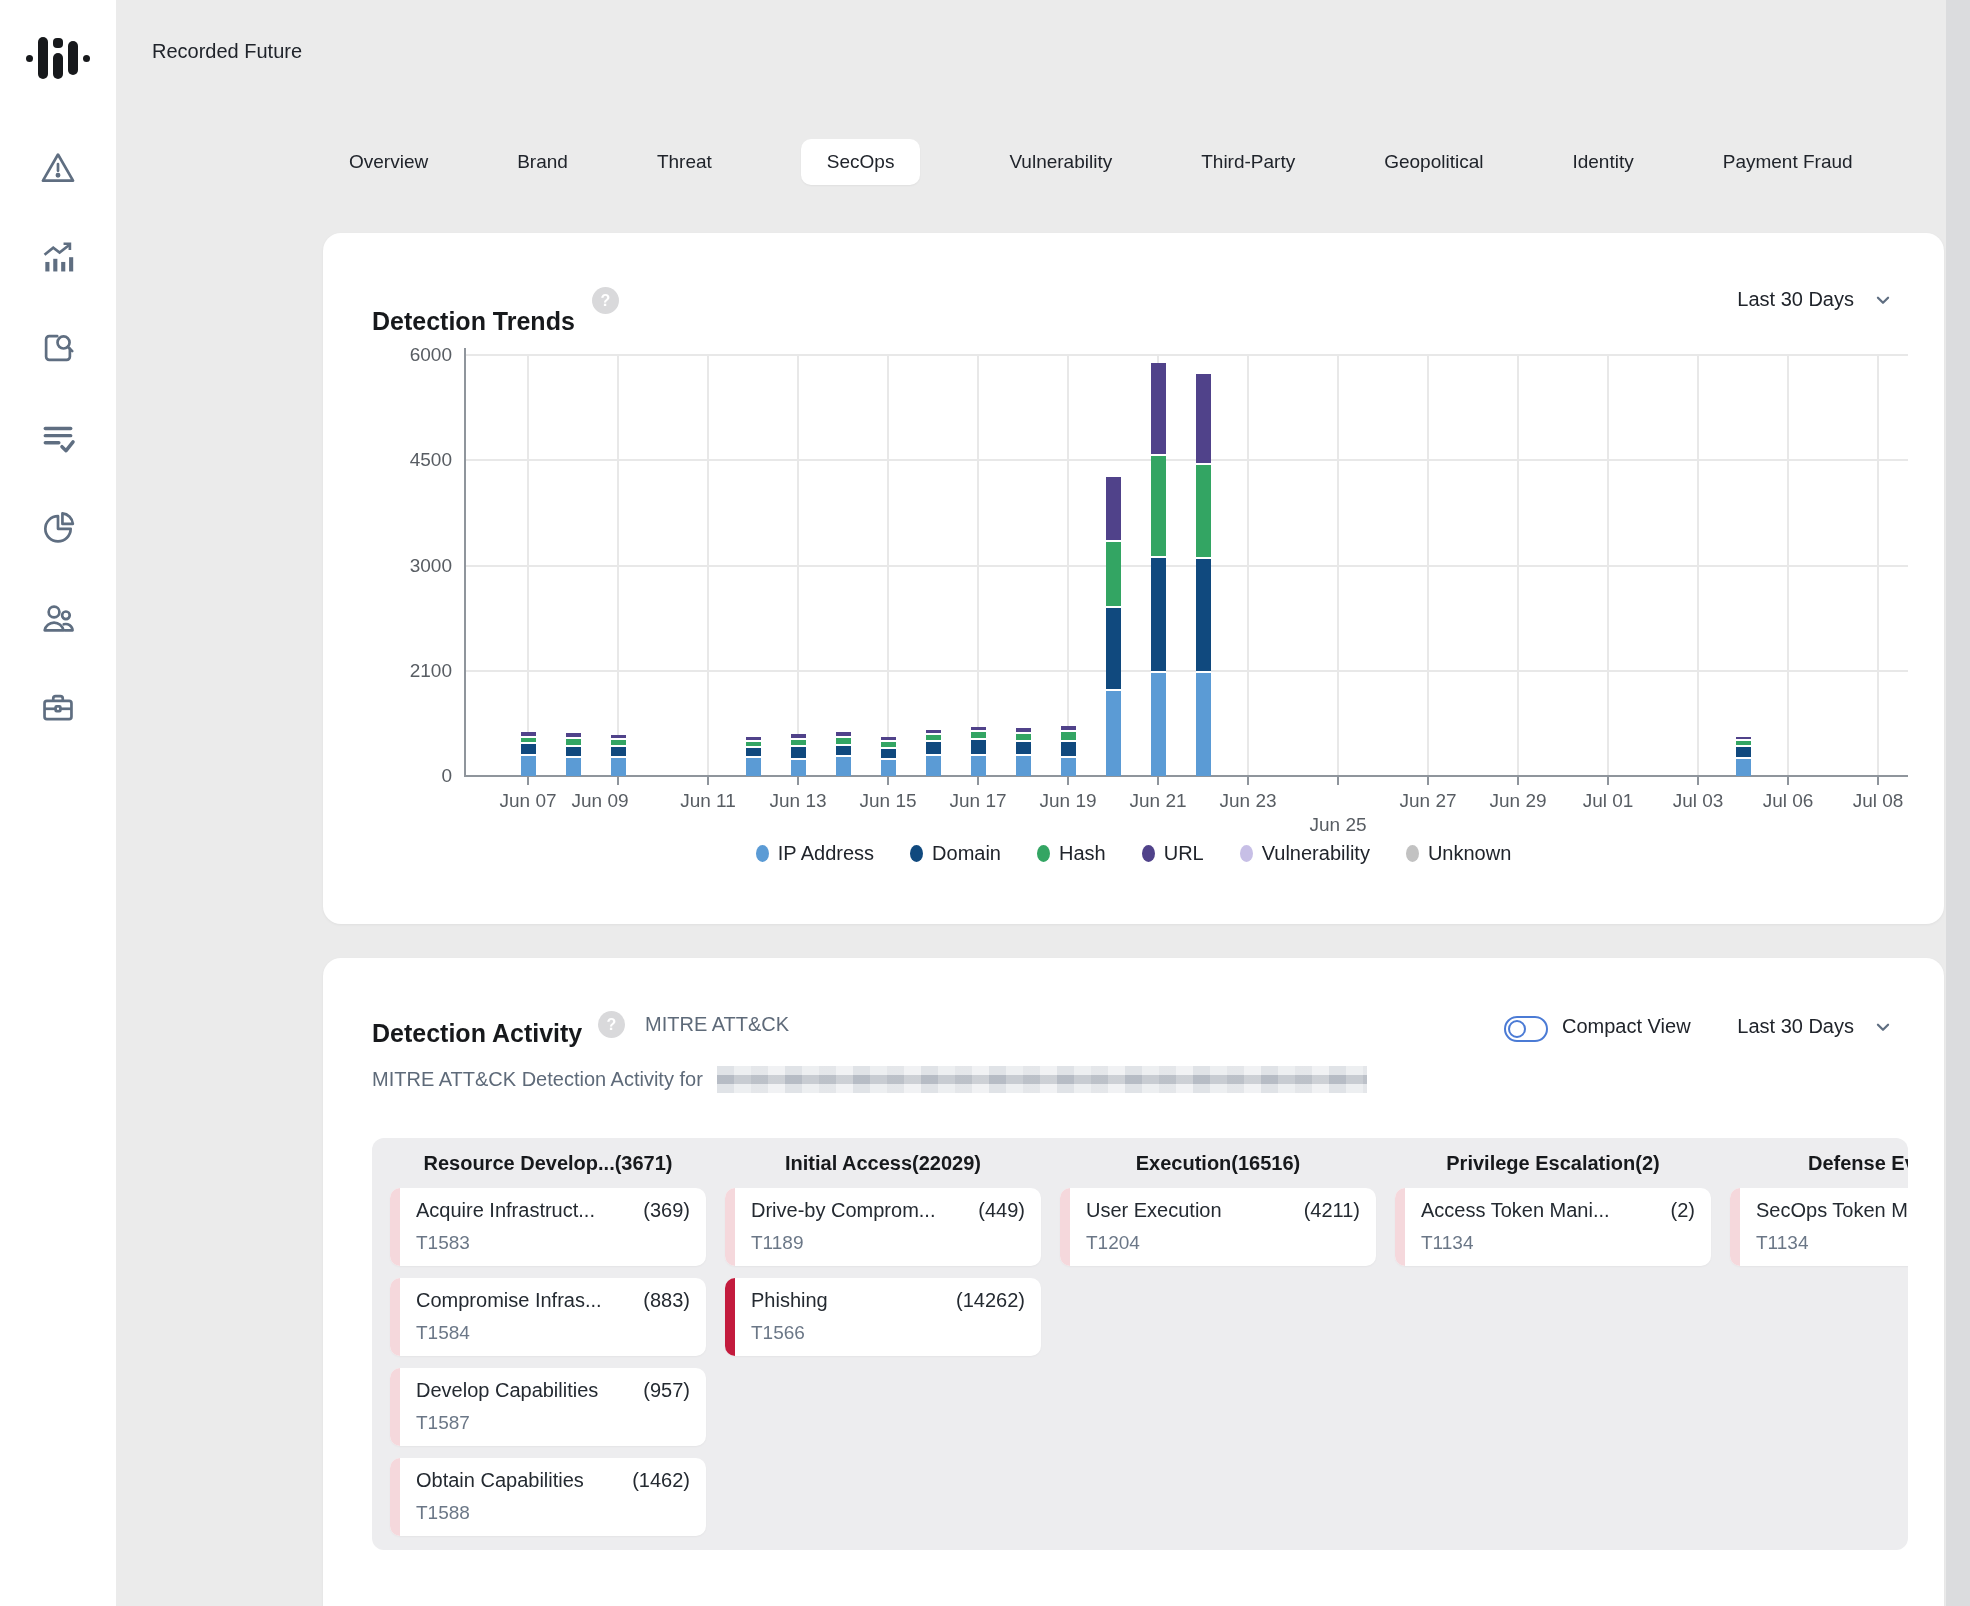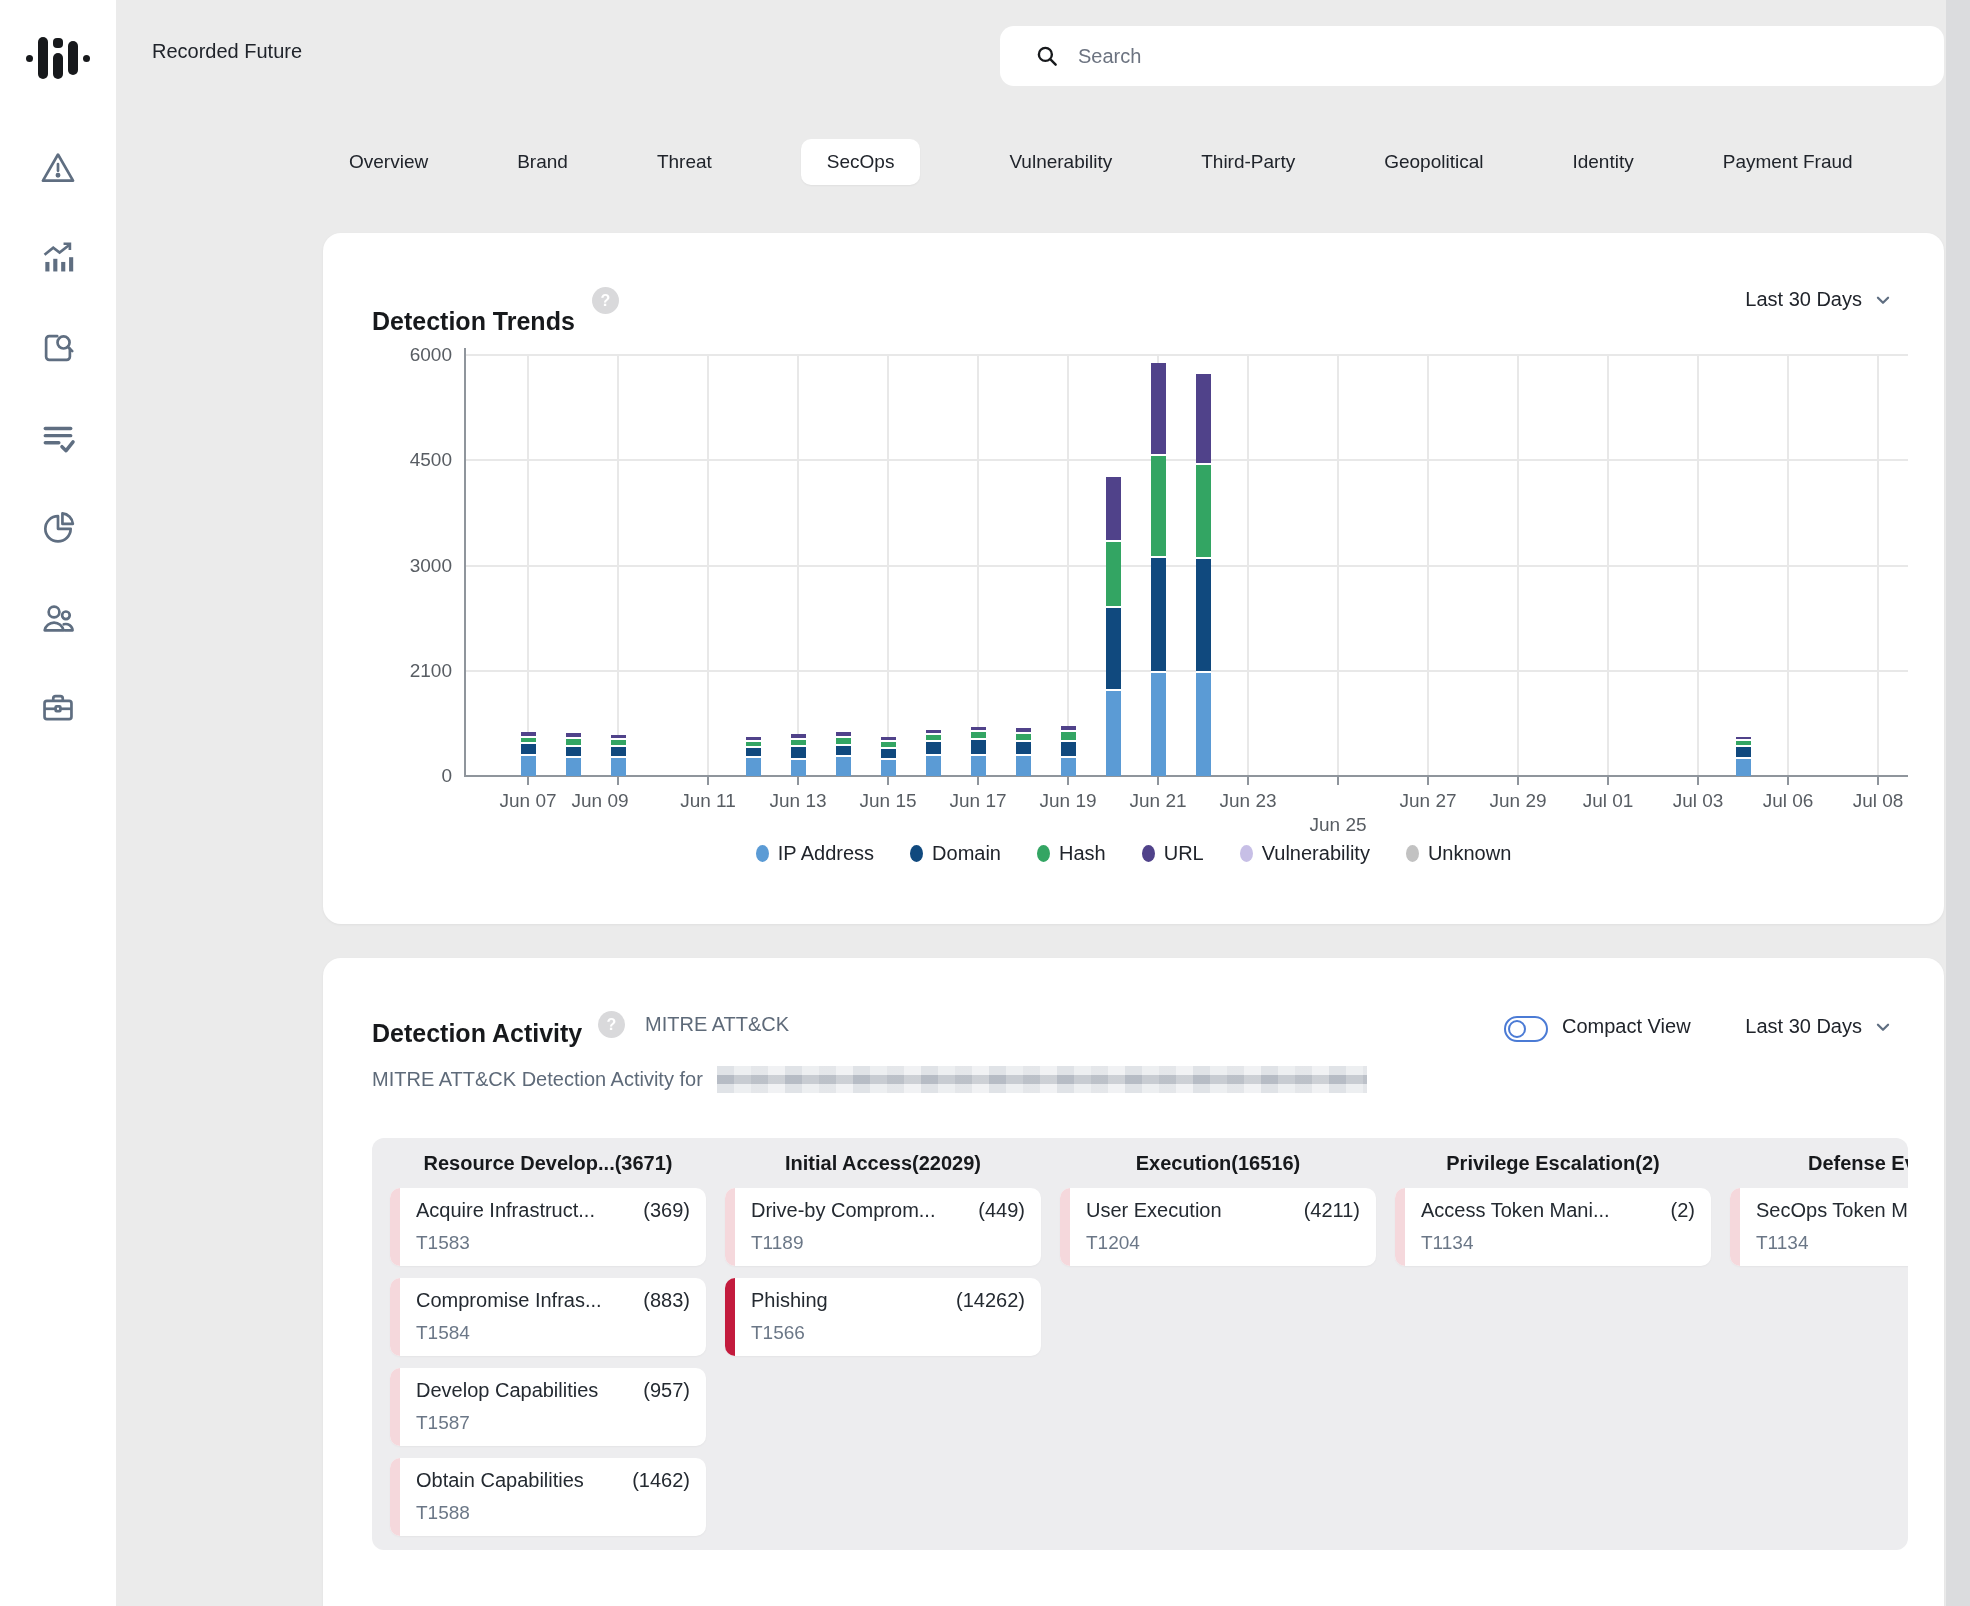--- a/index.html
+++ b/index.html
@@ -29,21 +29,21 @@
   .tabbar{position:absolute;left:349px;top:139px;height:46px;display:flex;align-items:center;gap:89px;z-index:4;}
   .tab{font-size:19px;color:#20242B;white-space:nowrap;cursor:pointer;}
   .tab.active{background:#FFFFFF;border-radius:10px;padding:12px 26px;box-shadow:0 1px 2px rgba(0,0,0,0.05);}
   
   .card{position:absolute;left:323px;width:1621px;background:#FFFFFF;border-radius:18px;box-shadow:0 1px 3px rgba(0,0,0,0.05);z-index:1;}
   .trends{top:233px;height:691px;}
   .activity{top:958px;height:700px;}
   .card-title{position:absolute;left:49px;font-size:25px;font-weight:bold;color:#17191C;}
   .help{position:absolute;width:27px;height:27px;border-radius:50%;background:#D9D9DB;color:#FFFFFF;
         font-size:16px;font-weight:bold;display:flex;align-items:center;justify-content:center;cursor:pointer;}
-  .range{position:absolute;display:flex;align-items:center;gap:12px;font-size:20px;color:#20242B;cursor:pointer;}
+  .range{position:absolute;display:flex;align-items:center;gap:20px;font-size:20px;color:#20242B;cursor:pointer;}
   .chev{width:18px;height:18px;color:#5F6E81;display:inline-flex;}
   .chev svg{width:18px;height:18px;}
   
   #chart-layer{position:absolute;left:0;top:0;width:1970px;height:1606px;z-index:2;pointer-events:none;}
   .gl-h,.gl-v{position:absolute;background:#E8E8E8;}
   .axis{position:absolute;background:#8F959C;}
   .ylab{position:absolute;font-size:19px;color:#585D63;text-align:right;width:70px;}
   .xlab{position:absolute;font-size:19px;color:#585D63;text-align:center;width:90px;}
   .tickm{position:absolute;width:2px;height:9px;background:#8F959C;}
   .bar-seg{position:absolute;pointer-events:auto;}
@@ -142,29 +142,20 @@
             <path d="M13.5 12.5 h7"></path>
             <rect x="10.5" y="11" width="3" height="3" rx="0.6"></rect>
           </svg>
         </div>
       </nav>
   </aside>
 
   <div class="gutter"></div>
 
   <div class="brand">Recorded Future</div>
-  <div class="searchbar">
-    <span class="search-ic">
-      <svg viewBox="0 0 24 24" fill="none" stroke="currentColor" stroke-width="2.2" stroke-linecap="round">
-        <circle cx="10.5" cy="10.5" r="6"></circle>
-          <line x1="15.2" y1="15.2" x2="20" y2="20"></line>
-        </svg>
-    </span>
-    <input placeholder="Search" style="">
-  </div>
 
   <nav class="tabbar">
       <div class="tab">Overview</div>
       <div class="tab">Brand</div>
       <div class="tab">Threat</div>
       <div class="tab active">SecOps</div>
       <div class="tab">Vulnerability</div>
       <div class="tab">Third-Party</div>
       <div class="tab">Geopolitical</div>
       <div class="tab">Identity</div>

